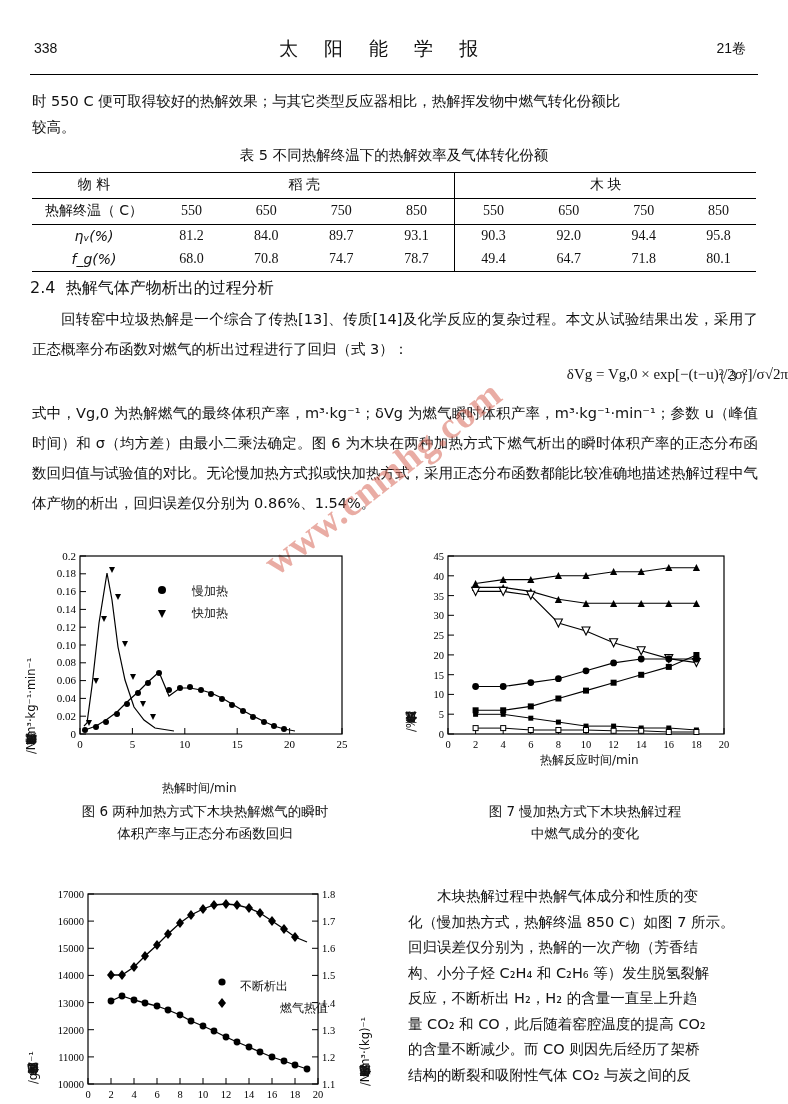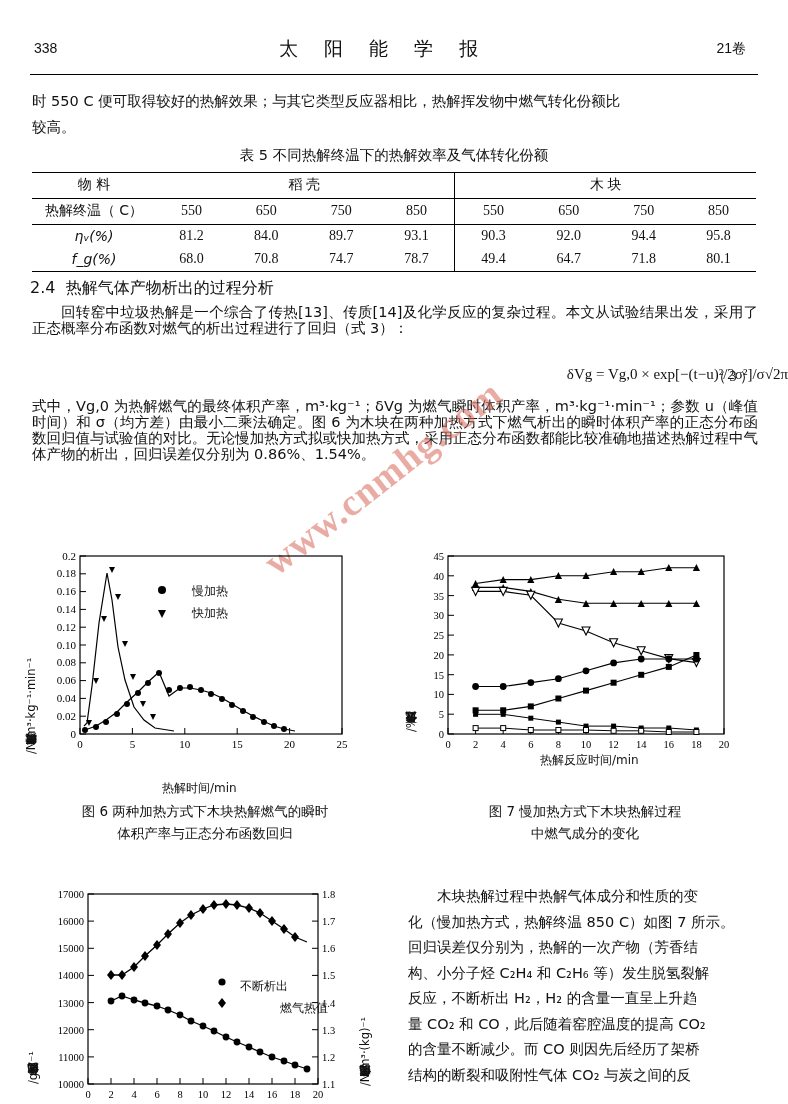--- a/index.html
+++ b/index.html
@@ -26,21 +26,21 @@
   table.t5{border-collapse:collapse;width:724px;font-family:"Liberation Serif",serif;font-size:14px;}
   table.t5 td{padding:3px 0 4px 0;text-align:center;}
   table.t5 .lbl{text-align:center;font-family:"DejaVu Sans",sans-serif;font-size:14px;padding-left:2px;}
   table.t5 tr.top td{border-top:1.3px solid #000;}
   table.t5 tr.mid td{border-top:0.9px solid #000;}
   table.t5 tr.bot td{border-bottom:1.3px solid #000;}
   .vsep{border-left:1px solid #000;}
 
   
   .sec{position:absolute;left:30px;top:278px;font-family:"DejaVu Sans",sans-serif;font-size:16px;}
-  .para{position:absolute;left:32px;width:726px;font-family:"DejaVu Sans",sans-serif;font-size:14.5px;line-height:16px;text-align:justify;}
+  .para{position:absolute;left:32px;width:726px;font-family:"DejaVu Sans",sans-serif;font-size:14.5px;line-height:30px;text-align:justify;}
   .eq{position:absolute;left:0;top:0;width:788px;text-align:right;font-family:"Liberation Serif",serif;font-size:15px;}
   .eqno{position:absolute;right:34px;font-family:"Liberation Serif",serif;font-size:14px;}
 
   
   .wm{position:absolute;left:300px;top:420px;width:330px;height:260px;transform:rotate(-38deg);
       color:#d86a5a;opacity:.55;font-size:38px;font-family:"Liberation Serif",serif;font-weight:bold;letter-spacing:1px;}
 
   
   .fig{position:absolute;}
   .figcap{font-family:"DejaVu Sans",sans-serif;font-size:13.5px;text-align:center;line-height:22px;}

